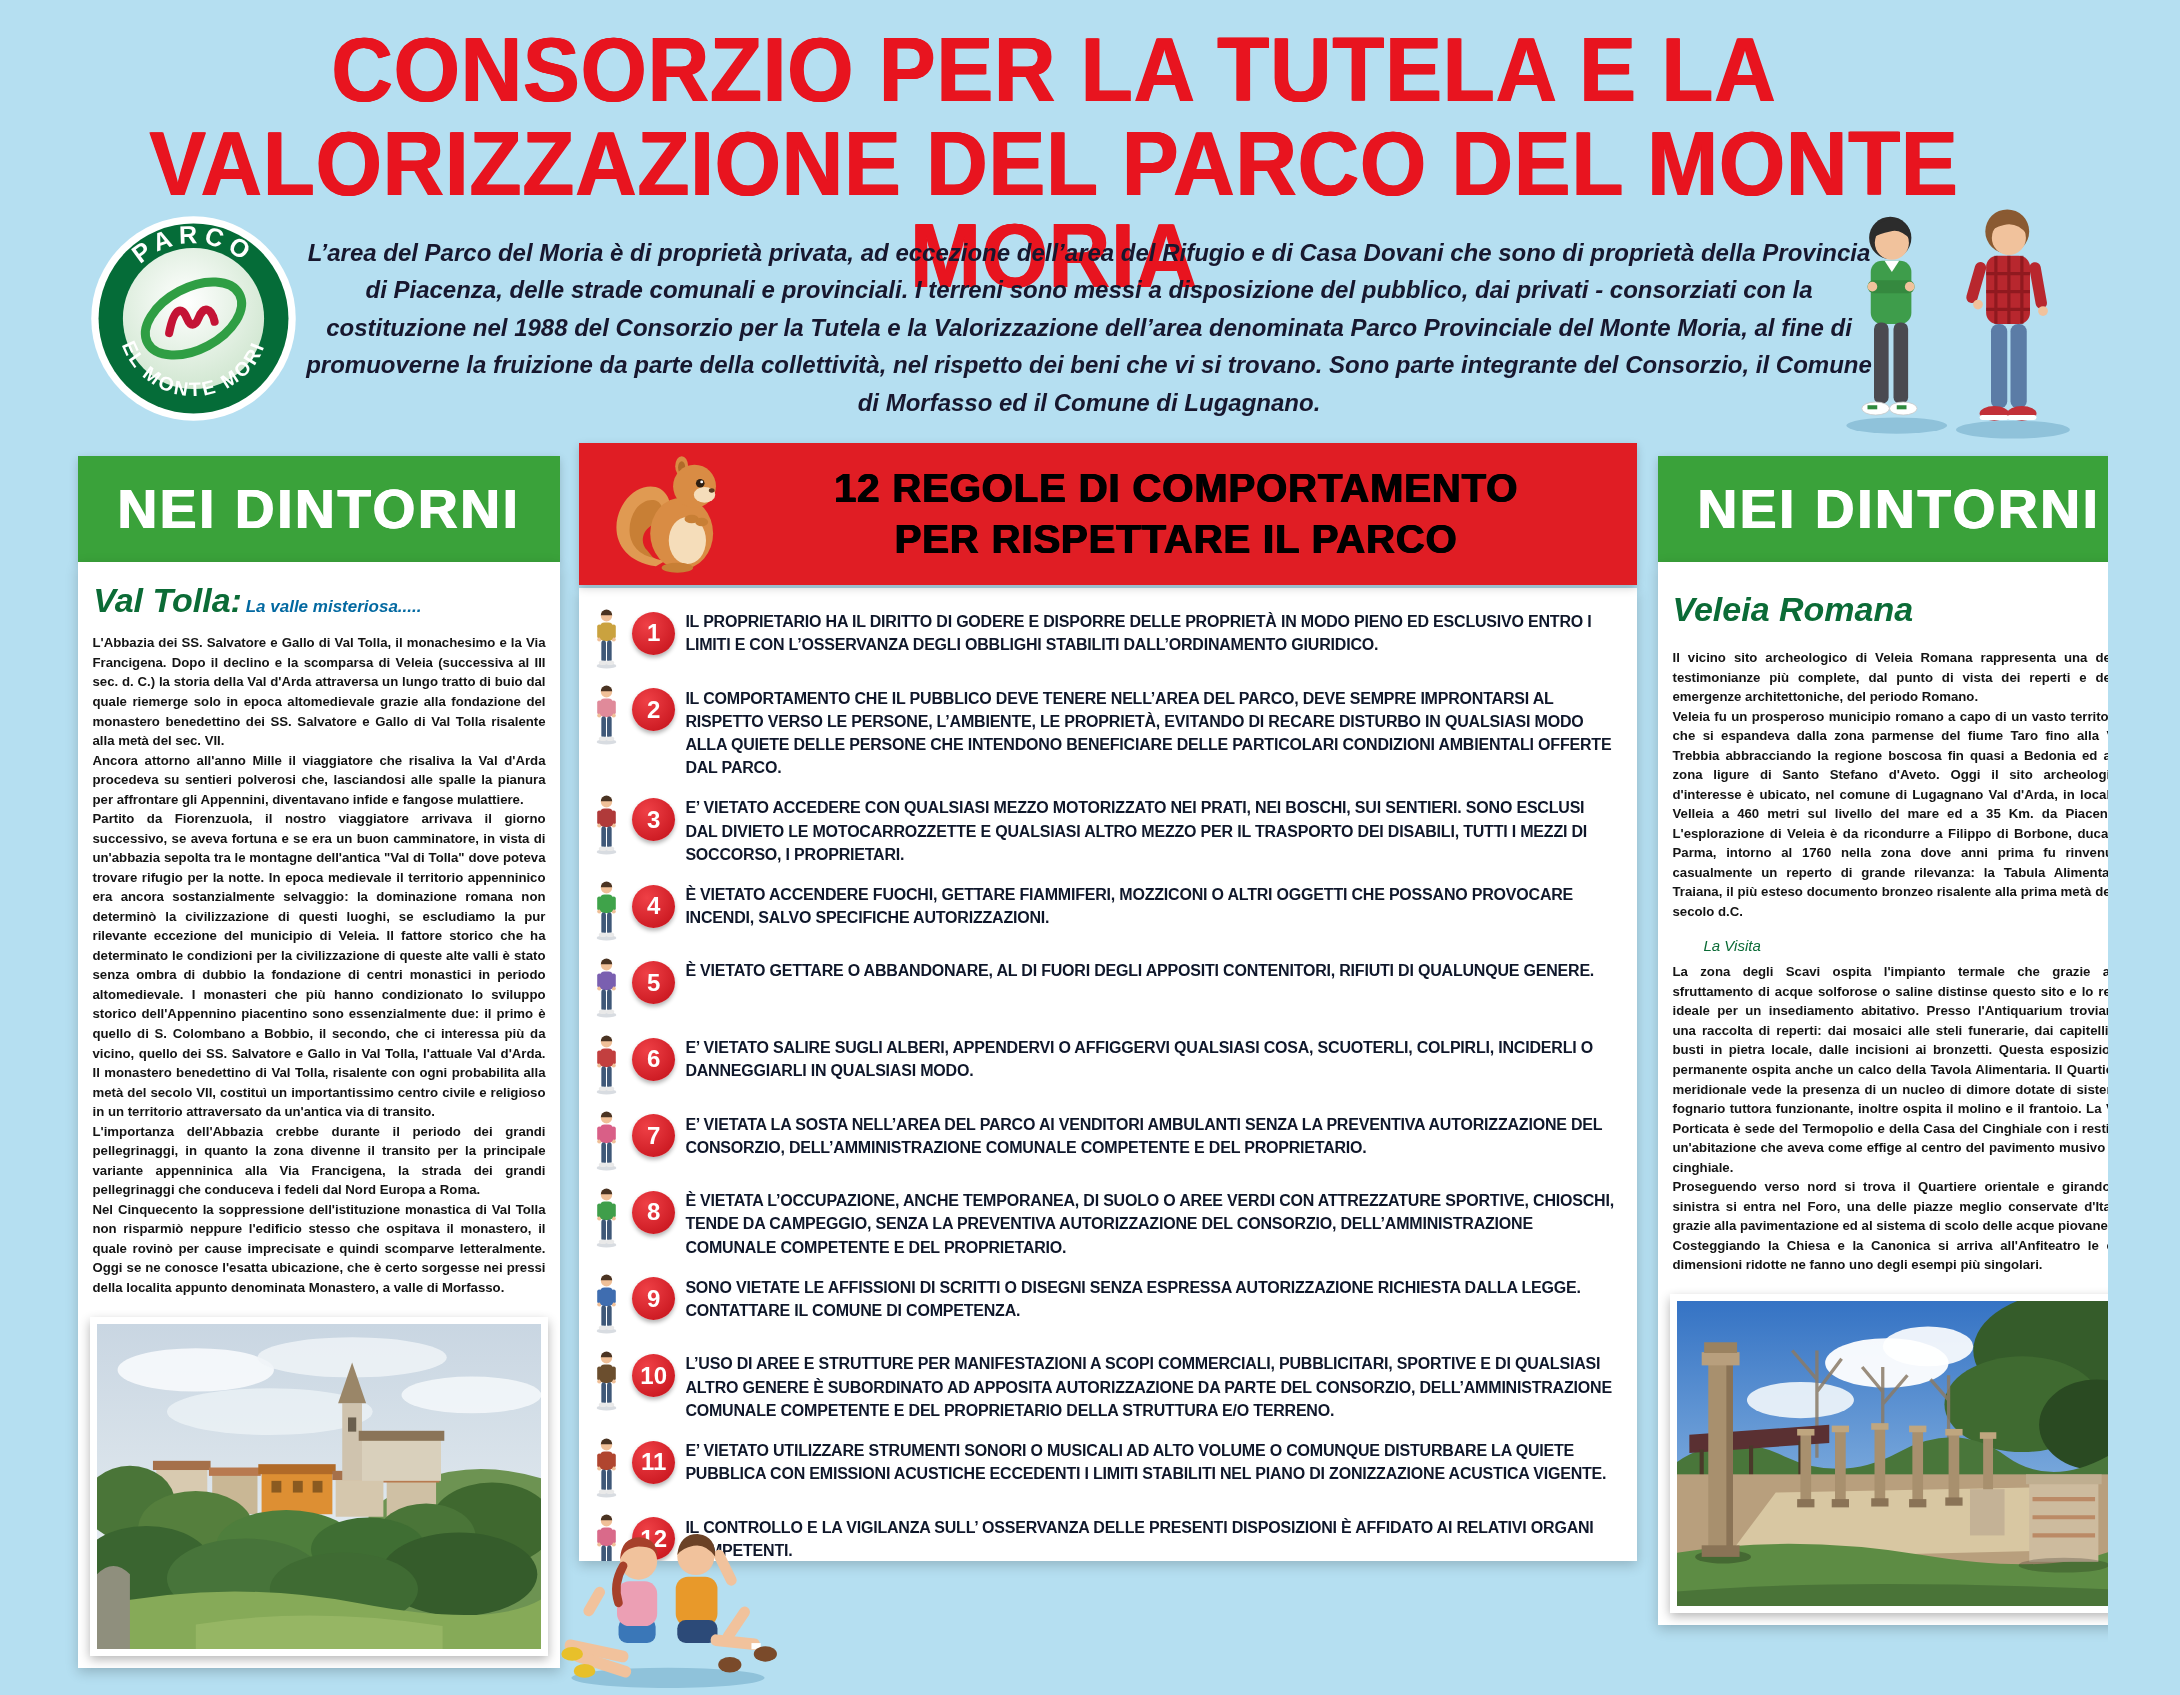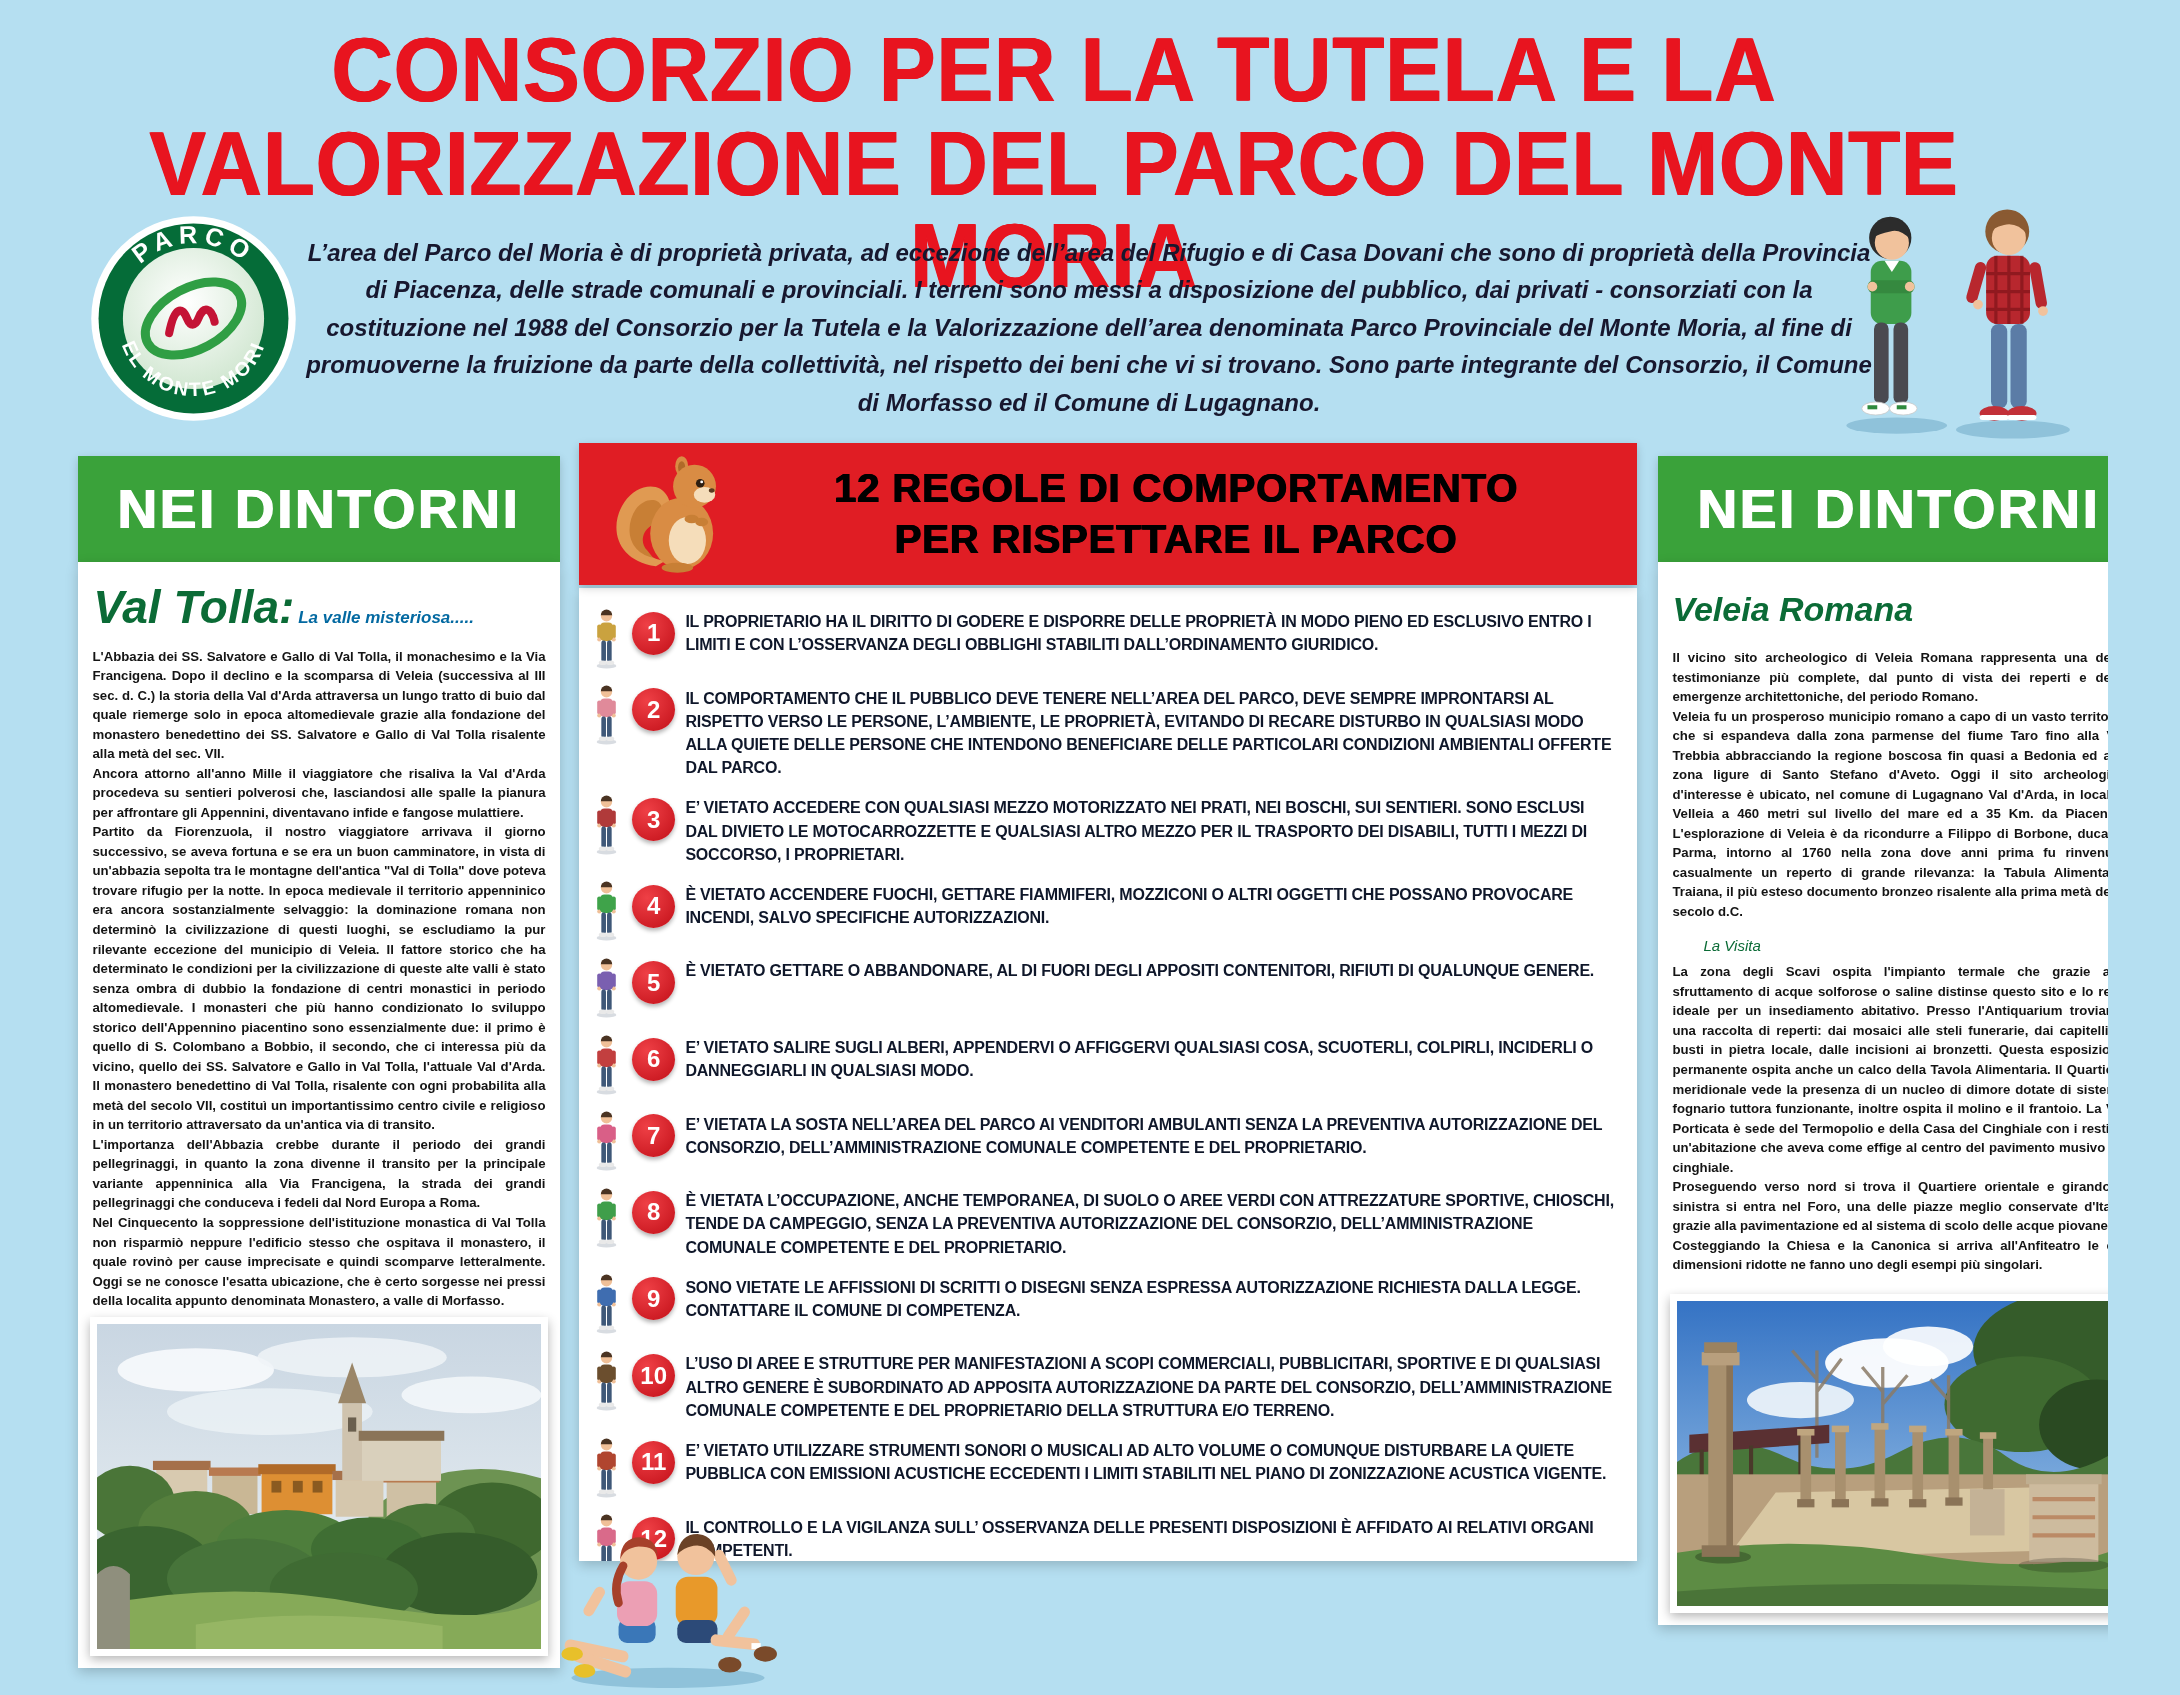--- a/index.html
+++ b/index.html
@@ -29,21 +29,21 @@
   .col-mid{left:579px;top:443px;width:1058px;}
   .col-right{left:1658px;top:456px;width:482px;}
 
   .green-head{height:106px;background:#3aa23a;color:#fff;display:flex;align-items:center;justify-content:center;
               font-size:55px;font-weight:700;letter-spacing:2.6px;box-shadow:0 3.4px 8.5px rgba(0,0,0,.18);}
   .panel{background:#fff;box-shadow:0 4.3px 12px rgba(0,0,0,.2);display:flex;flex-direction:column;}
   .col-left .panel{height:1106px;}
   .col-right .panel{height:1063px;}
 
   .vt-head{margin:20.4px 15.3px 8.5px;line-height:1.1;}
-  .vt-big{font-size:46px;font-weight:700;font-style:italic;color:#0b6b36;}
+  .vt-big{font-size:34px;font-weight:700;font-style:italic;color:#0b6b36;}
   .vt-sub{font-size:17px;font-weight:700;font-style:italic;color:#0369a1;}
   .body-text{flex:1;overflow:hidden;padding:5.1px 14.5px 3.4px;font-size:13.2px;font-weight:700;
              line-height:1.48;color:#141414;text-align:justify;}
   .body-text p{margin:0;}
   .r-title{font-size:34px;font-weight:700;font-style:italic;color:#0b6b36;margin:17px 0 13.6px;}
   .visit-title{font-size:15px;font-weight:400;font-style:italic;color:#0b6b36;margin:13.6px 0 5.1px 31px;}
 
   .photo-frame{margin:0 12px 12px;margin-top:auto;background:#fff;padding:6.8px;box-sizing:border-box;
                box-shadow:0 4.3px 10.2px rgba(0,0,0,.3);}
   .photo-frame.left-photo{height:339px;}

